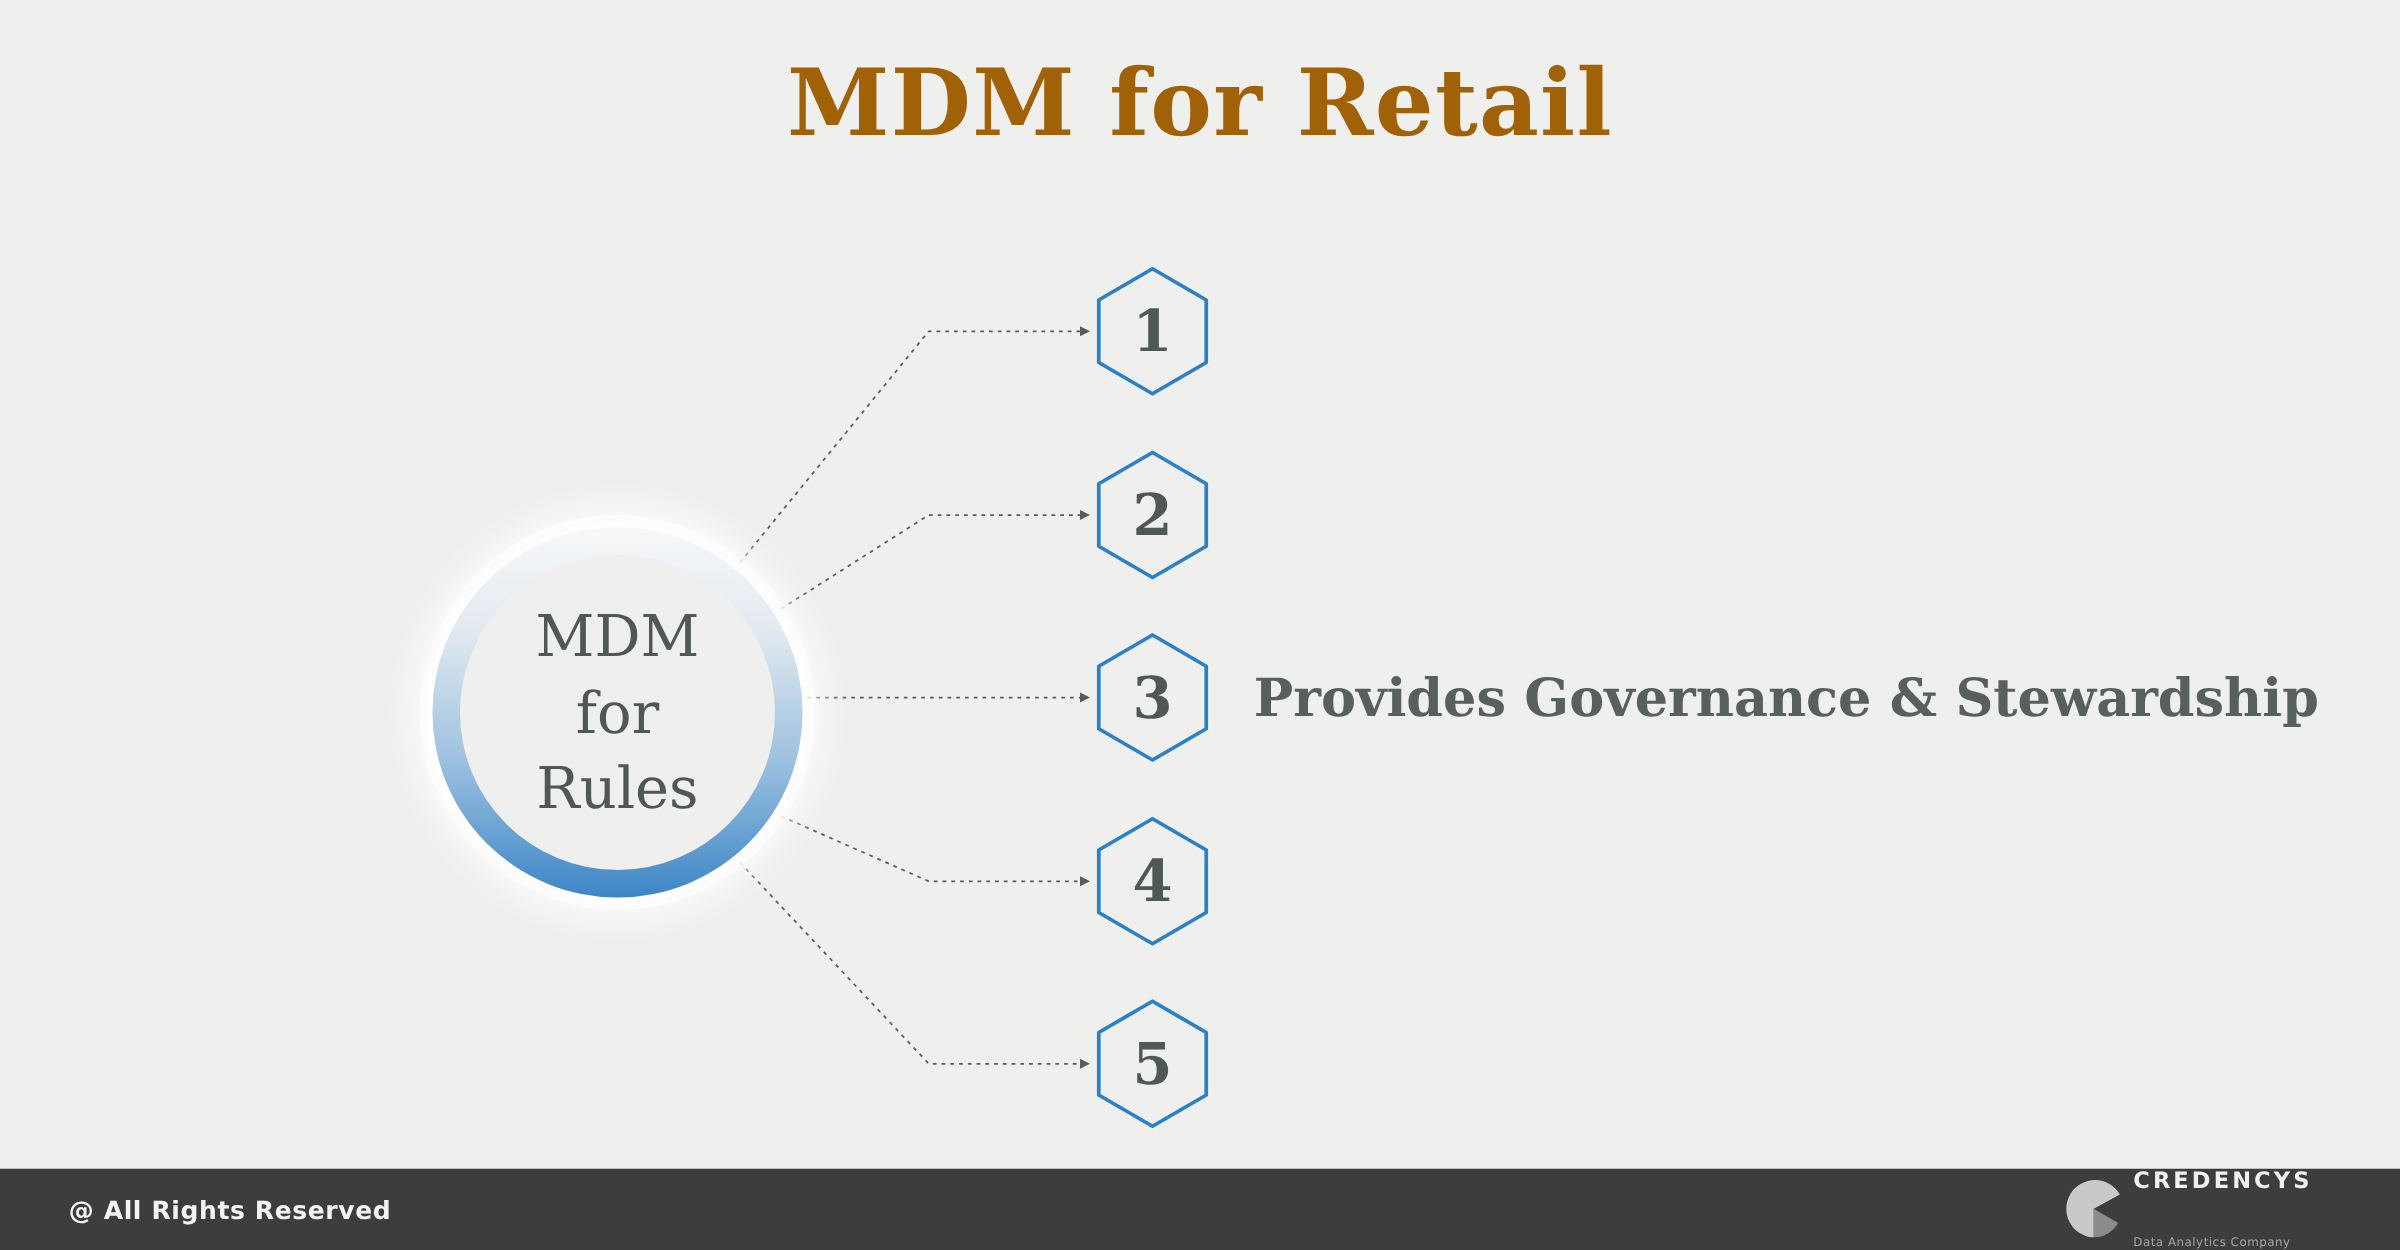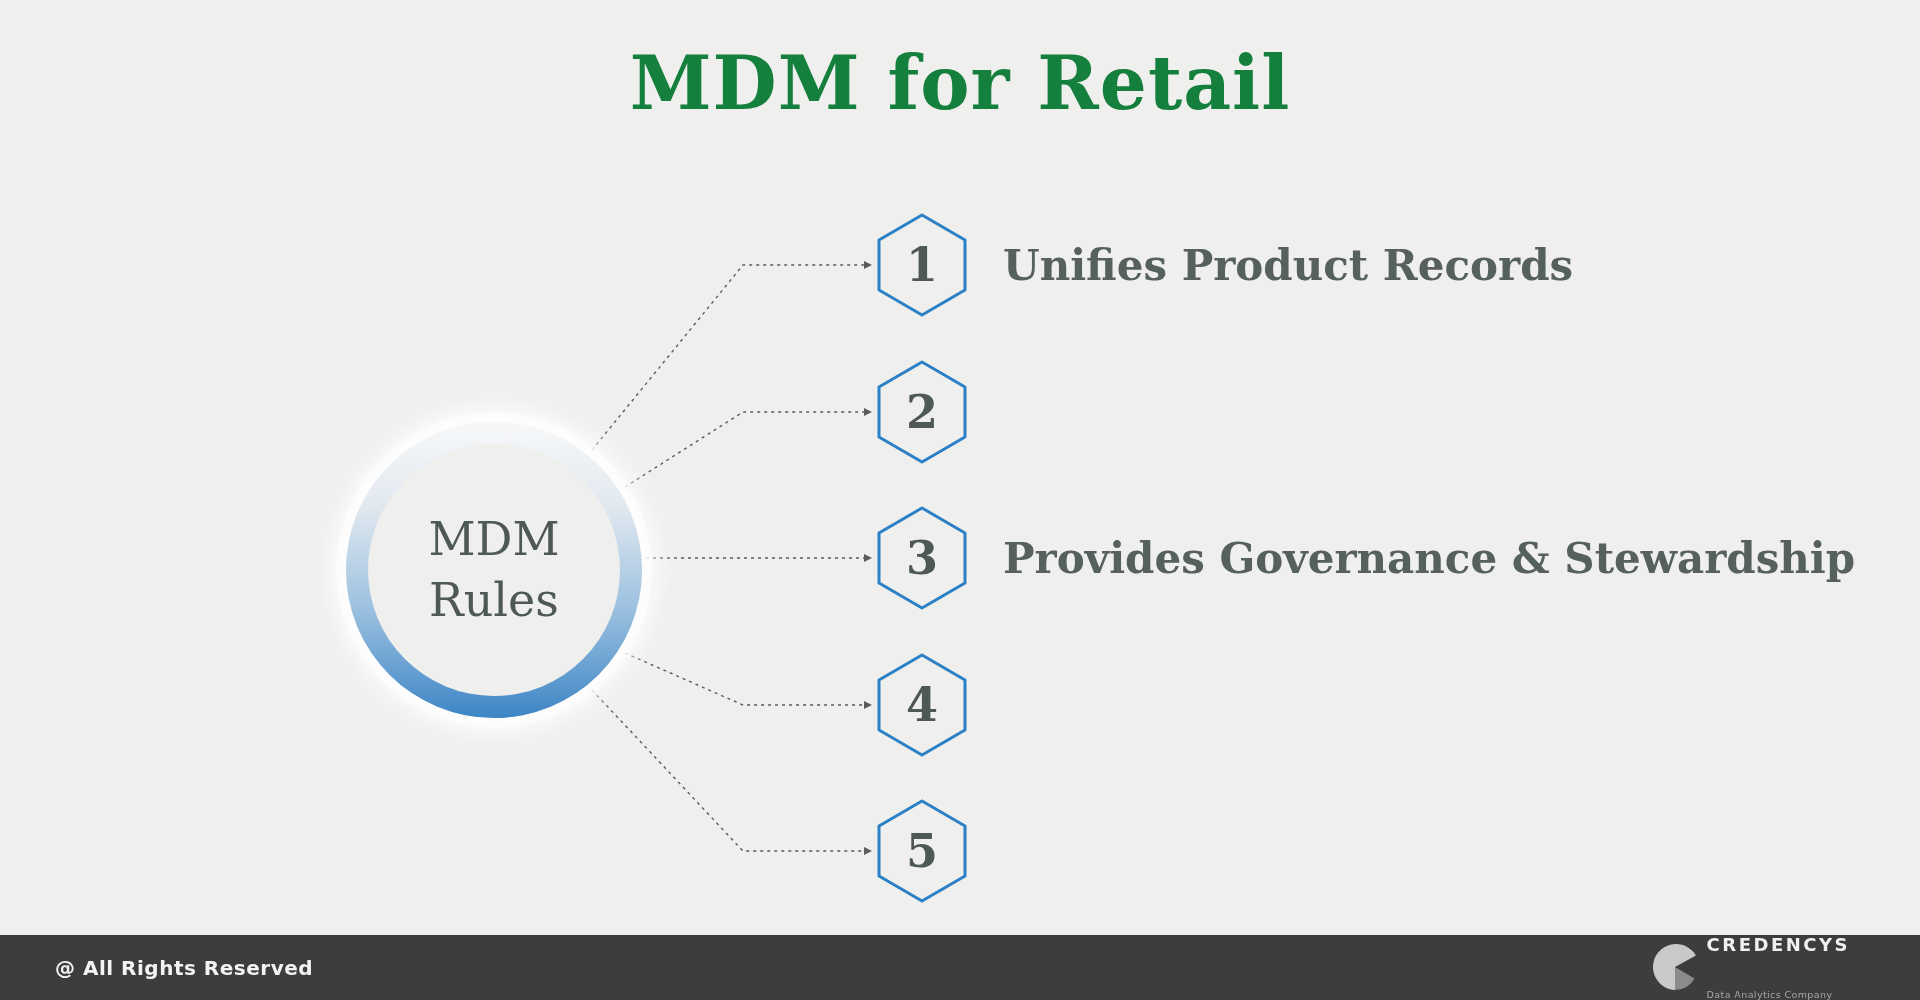--- a/index.html
+++ b/index.html
@@ -1,21 +1,21 @@
 <!DOCTYPE html>
 <html><head>
 <meta charset="utf-8">
 <style>
   html,body{margin:0;padding:0;}
   body{background:#efefee;font-family:"DejaVu Serif","Liberation Serif",serif;}
   .stage{position:relative;width:1920px;height:1000px;background:#efefee;overflow:hidden;}
 
   
   .title{position:absolute;left:0;top:40px;width:1920px;text-align:center;
-         font-size:74px;font-weight:bold;color:#15803d;letter-spacing:1px;}
+         font-size:74px;font-weight:bold;color:#a16207;letter-spacing:1px;}
 
   
   .circle-outer{position:absolute;left:346px;top:422px;width:296px;height:296px;border-radius:50%;
     background:linear-gradient(180deg,#f7f8f9 0%,#e2e9f0 28%,#9ec2e0 62%,#3d85c6 100%);
     box-shadow:0 0 0 10px rgba(255,255,255,0.55), 0 0 28px 14px rgba(255,255,255,0.9);}
   .circle-inner{position:absolute;left:22px;top:22px;right:22px;bottom:22px;border-radius:50%;
     background:#efefee;display:flex;align-items:center;justify-content:center;text-align:center;}
   .circle-text{font-size:46px;font-weight:normal;color:#4e5955;line-height:1.32;}
 
   
@@ -59,32 +59,32 @@
     <polyline class="dash" points="625,653 743,705 864,705"></polyline>
     <polygon class="arrow" points="864,701 872,705 864,709"></polygon>
     <polyline class="dash" points="592,690 743,851 864,851"></polyline>
     <polygon class="arrow" points="864,847 872,851 864,855"></polygon>
   </svg>
 
   <div class="circle-outer">
     <div class="circle-inner">
       <div class="circle-text">
         <div>MDM</div>
+        <div>for</div>
         <div>Rules</div>
       </div>
     </div>
   </div>
 
   <div class="hex" style="top:213px">
     <svg width="90" height="104" viewBox="0 0 90 104">
       <polygon points="45,2 88,27 88,77 45,102 2,77 2,27" fill="none" stroke="#2b80c6" stroke-width="3" stroke-linejoin="round"></polygon>
     </svg>
     <div class="hex-num">1</div>
   </div>
-  <div class="row-label" style="top:265px">Unifies Product Records</div>
 
   <div class="hex" style="top:360px">
     <svg width="90" height="104" viewBox="0 0 90 104">
       <polygon points="45,2 88,27 88,77 45,102 2,77 2,27" fill="none" stroke="#2b80c6" stroke-width="3" stroke-linejoin="round"></polygon>
     </svg>
     <div class="hex-num">2</div>
   </div>
 
   <div class="hex" style="top:506px">
     <svg width="90" height="104" viewBox="0 0 90 104">

